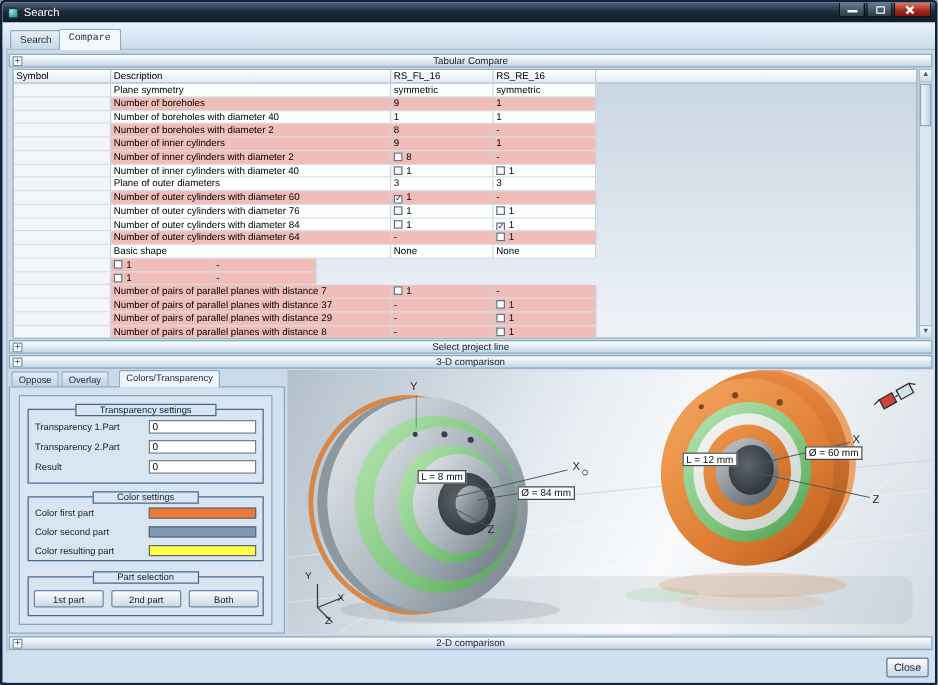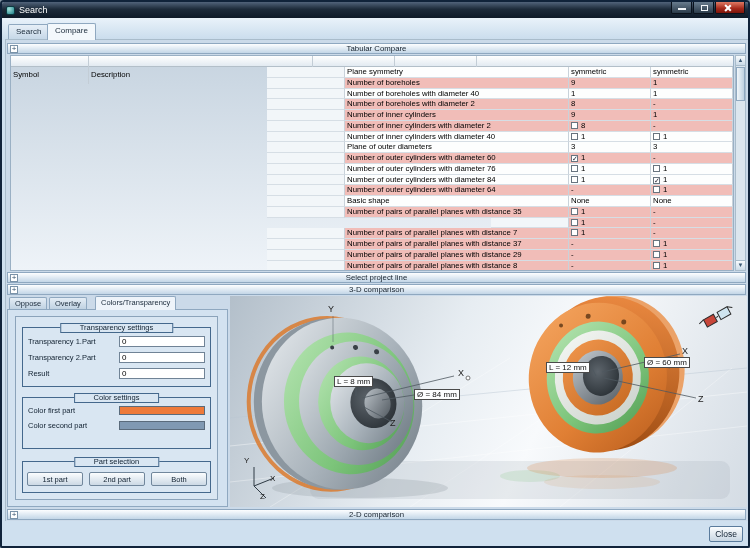--- a/index.html
+++ b/index.html
@@ -22,39 +22,39 @@
   .wbtn .g-max { position:absolute; left:7px; top:3px; width:7px; height:6px; border:1px solid #f2f6f9; }
   .wbtn .g-x1,.wbtn .g-x2 { position:absolute; left:11px; top:2px; width:1.6px; height:8px; background:#fff; }
   .wbtn .g-x1 { transform:rotate(45deg);} .wbtn .g-x2 { transform:rotate(-45deg);}
 
   
   .tabstrip { position:absolute; left:0; top:16px; right:0; height:22px;
               background:linear-gradient(#e9f2fa,#c9dcec); }
   .mtab { position:absolute; top:6px; height:15px; border:1px solid #8fa8c0; border-bottom:none;
           border-radius:2px 2px 0 0; font-size:8px; line-height:14px; padding:0 7px;
           background:linear-gradient(#e7eff7,#c6d8e8); color:#1a2a3a; }
-  .mtab.active { top:5px; height:17px; background:#f3f8fc; z-index:3; }
+  .mtab.active { top:5px; height:17px; background:#f3f8fc; z-index:3;font-family:Liberation Mono, monospace; }
 
   .contentframe { position:absolute; left:3px; top:37px; width:744px; height:508px;
                   border:1px solid #a9bccb; background:#cbdae9; }
 
   
   .sbar { position:absolute; left:5px; width:739px; height:11px;
           background:linear-gradient(#fdfeff,#c3d6e7); border:1px solid #8fa8c0;
           font-size:7.8px; text-align:center; line-height:9.5px; color:#16222e; }
   .plusbox { position:absolute; left:2px; top:1px; width:8px; height:8px; border:1px solid #7a92a8;
              background:#fff; font-size:8px; line-height:6.5px; text-align:center; color:#34506c; }
 
   
   .ctable { position:absolute; left:8px; top:53px; width:724px; height:216px;
             background:linear-gradient(180deg,#c7d4e0,#eef3f8); border:1px solid #9ab0c4; overflow:hidden; }
   .thead { display:flex; height:11px; background:linear-gradient(#ffffff,#e2eaf1);
            border-bottom:1px solid #b3bfc9; font-size:7.8px; }
-  .thead > div { border-right:1px solid #c3cdd6; padding:14px 2px; line-height:10px; white-space:nowrap; overflow:hidden; }
-  .trow { display:flex; height:10.75px; font-size:7.8px;justify-content:flex-end; }
+  .thead > div { border-right:1px solid #c3cdd6; padding:0 2px; line-height:10px; white-space:nowrap; overflow:hidden; }
+  .trow { display:flex; height:10.75px; font-size:7.8px; }
   .trow > div { border-right:1px solid #c9d2da; border-bottom:1px solid #d6dee5; padding:0 2px;
                 line-height:9.8px; white-space:nowrap; overflow:hidden; background:#fdfefe; }
   .c-sym { width:78px; } .c-desc { width:224px; } .c-fl { width:82px; } .c-re { width:82px; }
   .trow .c-sym { background:#f2f6f9; }
   .trow.diff .c-desc, .trow.diff .c-fl, .trow.diff .c-re { background:#f1bdb8; }
   .cb { display:inline-block; width:7px; height:7px; border:1px solid #68747f; background:#fff;
         font-size:7px; line-height:6px; text-align:center; vertical-align:-1px; margin-right:3px; color:#223; }
 
   
   .vscroll { position:absolute; left:733px; top:53px; width:11px; height:216px;
@@ -216,21 +216,20 @@
           <div class="c-re"><span class="cb"></span><span class="cv">1</span></div>
         </div>
         <div class="trow">
           <div class="c-sym"></div>
           <div class="c-desc">Basic shape</div>
           <div class="c-fl"><span class="cv">None</span></div>
           <div class="c-re"><span class="cv">None</span></div>
         </div>
         <div class="trow diff">
           <div class="c-sym"></div>
-          <div class="c-desc">Number of pairs of parallel planes with distance 35</div>
           <div class="c-fl"><span class="cb"></span><span class="cv">1</span></div>
           <div class="c-re"><span class="cv">-</span></div>
         </div>
         <div class="trow diff">
           <div class="c-sym"></div>
           <div class="c-fl"><span class="cb"></span><span class="cv">1</span></div>
           <div class="c-re"><span class="cv">-</span></div>
         </div>
         <div class="trow diff">
           <div class="c-sym"></div>
@@ -299,20 +298,24 @@
 
       <div class="grp" style="top:80px;height:52px">
         <span class="grp-title">Color settings</span>
         <div class="prow" style="top:22px">
           <span>Color second part</span>
           <span class="swatch" style="background: rgb(128, 153, 179);"></span>
         </div>
         <div class="prow" style="top:7px">
           <span>Color first part</span>
           <span class="swatch" style="background: rgb(238, 122, 58);"></span>
+        </div>
+        <div class="prow" style="top:37px">
+          <span>Color resulting part</span>
+          <span class="swatch" style="background: rgb(255, 255, 69);"></span>
         </div>
       </div>
 
       <div class="grp" style="top:144px;height:32px">
         <span class="grp-title">Part selection</span>
         <div class="pbtn" style="left:4px">1st part</div>
         <div class="pbtn" style="left:66px">2nd part</div>
         <div class="pbtn" style="left:128px">Both</div>
       </div>
 

